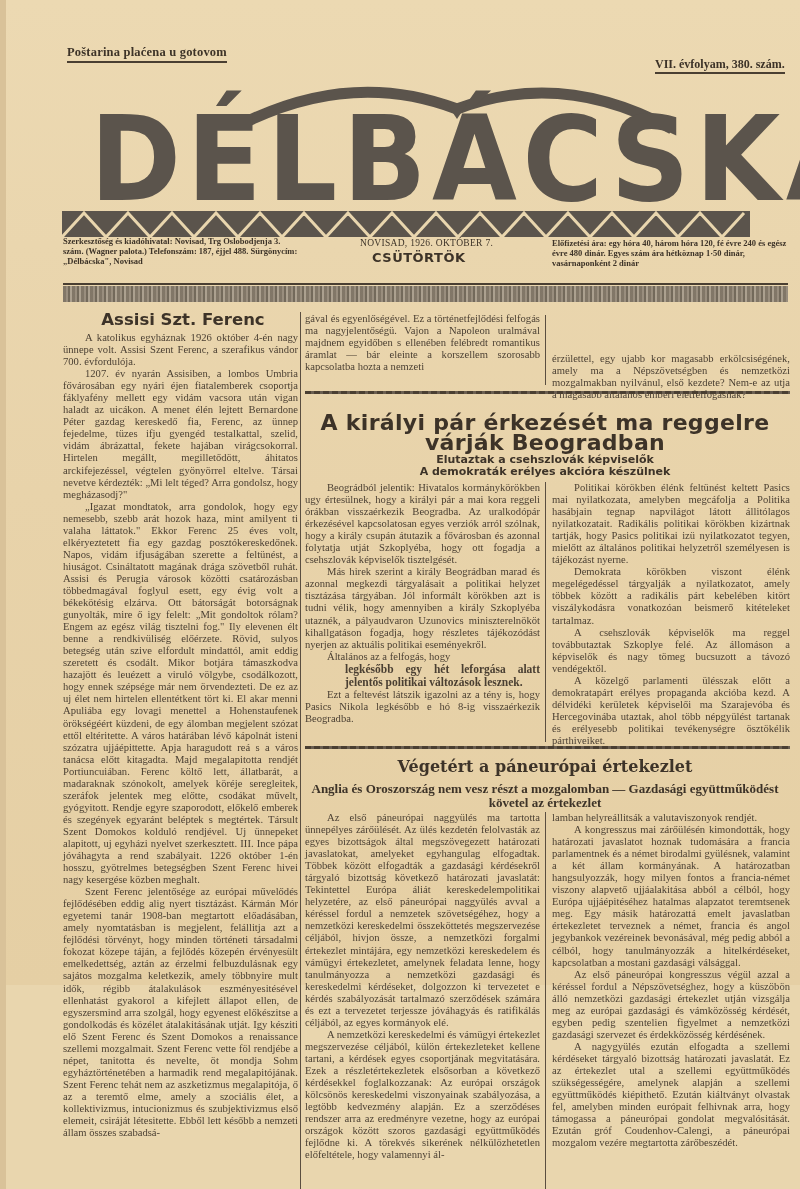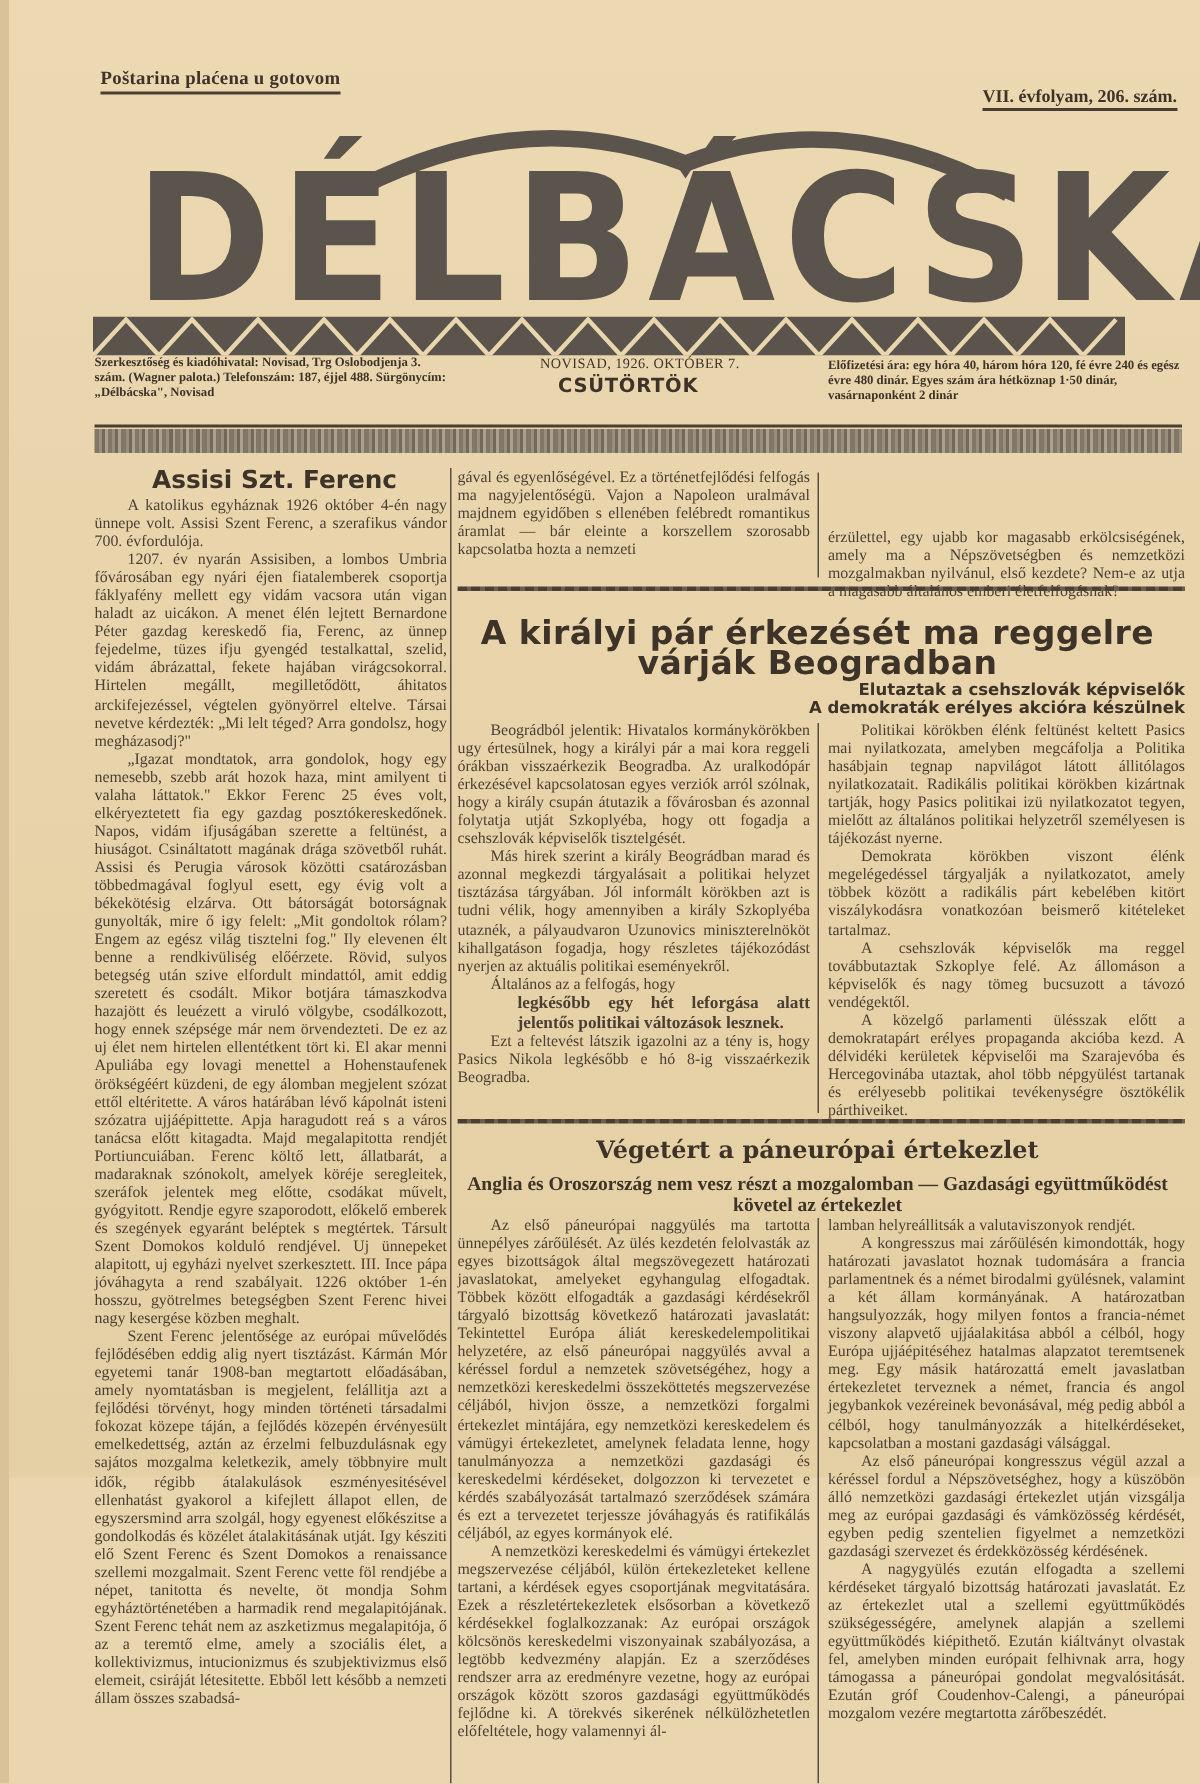--- a/index.html
+++ b/index.html
@@ -29,35 +29,35 @@
   
   .col{position:absolute;font-size:10.6px;line-height:12.05px;text-align:justify;color:#4a3f32;}
   .col p{margin:0;text-indent:22px;}
   .col p.noind{text-indent:0;}
   .vrule{position:absolute;width:1px;background:#5a4e40;}
   .headline-1{position:absolute;left:63px;top:310px;width:240px;text-align:center;font-family:"DejaVu Sans",sans-serif;
               font-weight:bold;font-size:16.5px;color:#3d3328;}
   .wavy{position:absolute;height:3px;background:repeating-linear-gradient(90deg,#4a3f32 0 6px,#6a5e50 6px 9px);}
   .headline-2{position:absolute;left:300px;top:413px;width:490px;text-align:center;font-family:"DejaVu Sans",sans-serif;
               font-weight:bold;font-size:22px;line-height:20px;color:#3d3328;letter-spacing:0.3px;}
-  .sub-2{position:absolute;left:300px;top:454px;width:490px;text-align:right;font-family:"DejaVu Sans",sans-serif;
+  .sub-2{position:absolute;left:300px;top:454px;width:490px;text-align:center;font-family:"DejaVu Sans",sans-serif;
          font-weight:bold;font-size:11px;line-height:12px;color:#3d3328;}
   .boldbox{font-weight:bold;font-size:11.5px;line-height:13px;padding-left:40px;margin:4px 0;text-indent:0 !important;}
   .headline-3{position:absolute;left:300px;top:757px;width:490px;text-align:center;font-family:"DejaVu Serif",serif;
               font-weight:bold;font-size:16px;color:#3d3328;}
   .sub-3{position:absolute;left:300px;top:782px;width:490px;text-align:center;font-weight:bold;font-size:13px;line-height:14px;color:#3d3328;}
 </style>
 </head>
 <body>
 
 <div class="page">
   <div class="leftedge"></div>
 
   <div class="postage">Poštarina plaćena u gotovom</div>
-  <div class="volume">VII. évfolyam, 206. szám.</div>
+  <div class="volume">VII. évfolyam, 380. szám.</div>
 
   <div class="masthead">
     <svg class="arc" viewBox="0 0 450 60">
       <path d="M10 50 Q120 -5 225 35 Q330 -5 440 55" stroke="#5b544c" stroke-width="11" fill="none"></path>
       <path d="M215 30 L225 45 L235 30 Z" fill="#5b544c"></path>
     </svg>
     <div class="logo">DÉLBÁCSKA</div>
     <svg class="zigzag" viewBox="0 0 688 26" preserveAspectRatio="none">
       <rect x="0" y="0" width="688" height="26" fill="#5b544c"></rect>
       <polyline points="0,26 22,2 44,26 66,2 88,26 110,2 132,26 154,2 176,26 198,2 220,26 242,2 264,26 286,2 308,26 330,2 352,26 374,2 396,26 418,2 440,26 462,2 484,26 506,2 528,26 550,2 572,26 594,2 616,26 638,2 660,26 682,2" stroke="#e9d6ae" stroke-width="3" fill="none"></polyline>

